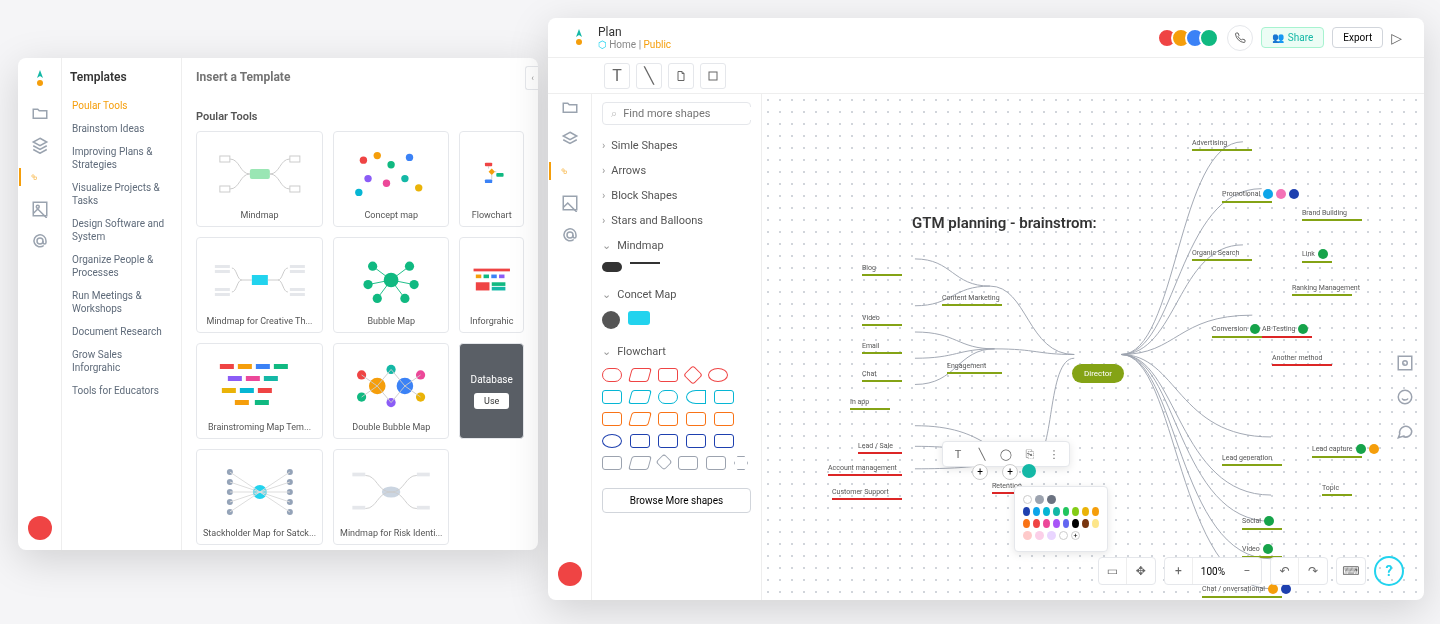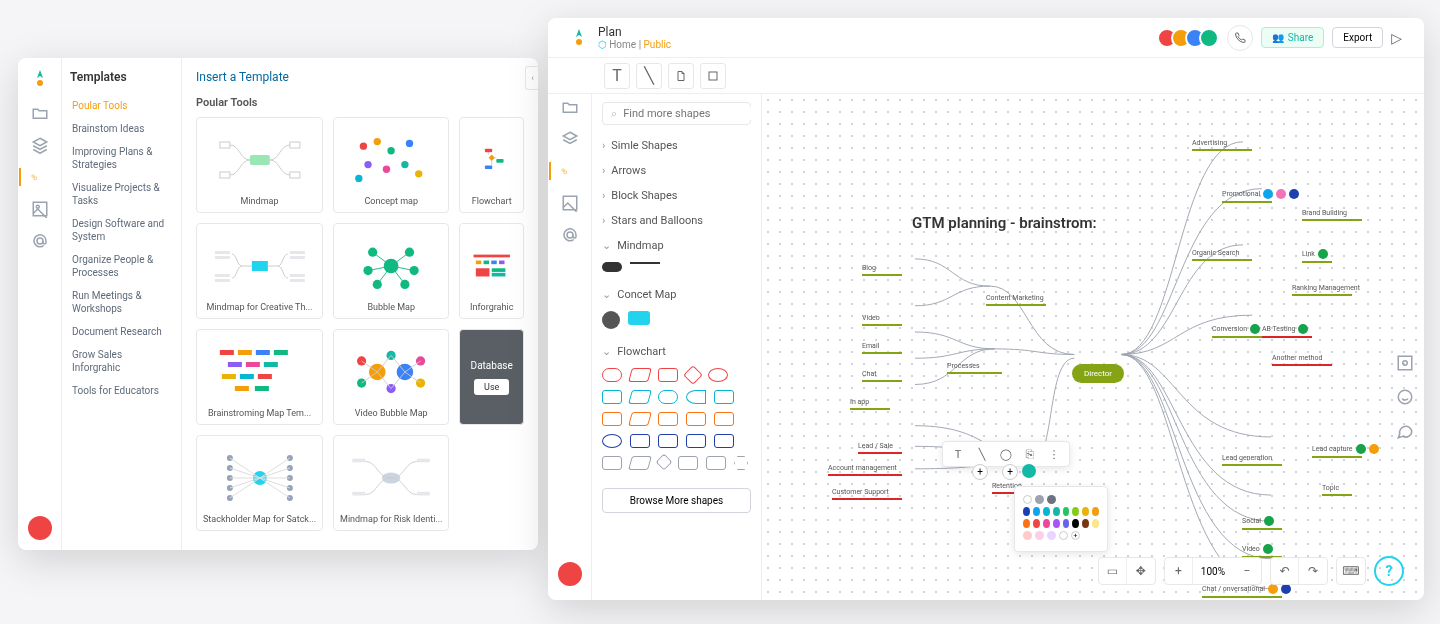--- a/index.html
+++ b/index.html
@@ -9,21 +9,21 @@
 .right-window{left:548px;top:18px;width:876px;height:582px;display:flex;flex-direction:column}
 .icon-rail{width:44px;border-right:1px solid #eee;display:flex;flex-direction:column;align-items:center;padding-top:10px;gap:14px}
 .icon-rail .logo{width:18px;height:22px}
 .rail-icon{width:18px;height:18px;color:#9aa3af;display:flex;align-items:center;justify-content:center}
 .rail-icon.active{color:#f59e0b;border-left:2px solid #f59e0b;position:relative;left:-12px;padding-left:10px}
 .cat-panel{width:120px;border-right:1px solid #eee;padding:12px 8px;font-size:10px}
 .cat-panel h3{font-size:12px;font-weight:600;margin-bottom:10px;color:#333}
 .cat-item{padding:5px 2px;color:#5f6b7a;cursor:pointer;line-height:1.3}
 .cat-item.active{color:#f59e0b}
 .template-area{flex:1;padding:12px 14px;overflow:auto;position:relative}
-.template-area h3{font-size:12px;font-weight:400;color:#0369a1;margin-bottom:12px}
+.template-area h3{font-size:12px;font-weight:700;color:#737373;margin-bottom:26px}
 .template-area h4{font-size:11px;font-weight:600;color:#555;margin-bottom:8px}
 .tpl-grid{display:grid;grid-template-columns:repeat(3,1fr);gap:10px}
 .tpl-card{border:1px solid #e5e7eb;border-radius:4px;display:flex;flex-direction:column;align-items:center;padding:6px;height:96px;cursor:pointer}
 .tpl-thumb{flex:1;width:100%;display:flex;align-items:center;justify-content:center}
 .tpl-label{font-size:9px;color:#555;text-align:center;white-space:nowrap;overflow:hidden;text-overflow:ellipsis;width:100%}
 .tpl-card.dark{background:#5a5f66;color:#fff;justify-content:center}
 .tpl-card.dark .tpl-label{color:#fff;font-size:10px}
 .use-btn{background:#fff;color:#333;font-size:9px;padding:3px 10px;border-radius:3px;margin-top:8px;border:none}
 .collapse-tab{position:absolute;right:-1px;top:8px;width:14px;height:24px;border:1px solid #e5e7eb;border-right:none;background:#fff;display:flex;align-items:center;justify-content:center;font-size:9px;color:#999;border-radius:3px 0 0 3px}
 .avatar{width:24px;height:24px;border-radius:50%;background:#ef4444;position:absolute}
@@ -276,21 +276,21 @@
               <circle cx="65" cy="30" r="9" fill="#3b82f6"></circle>
               <circle cx="18" cy="18" r="5" fill="#ef4444"></circle>
               <circle cx="18" cy="42" r="5" fill="#10b981"></circle>
               <circle cx="50" cy="12" r="5" fill="#14b8a6"></circle>
               <circle cx="50" cy="48" r="5" fill="#8b5cf6"></circle>
               <circle cx="82" cy="18" r="5" fill="#ec4899"></circle>
               <circle cx="82" cy="42" r="5" fill="#eab308"></circle>
               <path d="M35 30L18 18 M35 30L18 42 M35 30L50 12 M35 30L50 48 M65 30L50 12 M65 30L50 48 M65 30L82 18 M65 30L82 42" stroke="#ccc"></path>
             </svg>
           </div>
-          <div class="tpl-label">Video Bubble Map</div>
+          <div class="tpl-label">Double Bubble Map</div>
         </div>
         <div class="tpl-card dark">
           <div class="tpl-label">Database</div>
           <button class="use-btn">Use</button>
         </div>
         <div class="tpl-card">
           <div class="tpl-thumb">
             <svg class="thumb-svg" viewBox="0 0 100 60">
               <circle cx="50" cy="30" r="7" fill="#22d3ee"></circle>
               <g fill="#94a3b8">
@@ -479,24 +479,24 @@
           <path d="M360 278 C420 278 420 236 500 236"></path>
           <path d="M360 278 C420 278 420 366 520 366"></path>
           <path d="M360 278 C420 278 420 428 520 428"></path>
           <path d="M360 278 C420 278 420 456 520 456"></path>
           <path d="M360 278 C420 278 420 496 520 496"></path>
           <path d="M360 278 C420 278 420 528 520 528"></path>
         </g>
       </svg>
       <div id="branches">
           <div class="branch" style="left: 100px; top: 170px;"><span>Blog</span><div class="bar" style="width:40px"></div></div>
-          <div class="branch" style="left: 180px; top: 200px; margin-left: 44px;"><span>Content Marketing</span><div class="bar" style="width:60px"></div></div>
+          <div class="branch" style="left: 180px; top: 200px;"><span>Content Marketing</span><div class="bar" style="width:60px"></div></div>
           <div class="branch" style="left: 100px; top: 220px;"><span>Video</span><div class="bar" style="width:40px"></div></div>
           <div class="branch" style="left: 100px; top: 248px;"><span>Email</span><div class="bar" style="width:40px"></div></div>
-          <div class="branch" style="left: 185px; top: 268px;"><span>Processes</span><div class="bar" style="width:55px"></div></div>
+          <div class="branch" style="left: 185px; top: 268px;"><span>Engagement</span><div class="bar" style="width:55px"></div></div>
           <div class="branch" style="left: 100px; top: 276px;"><span>Chat</span><div class="bar" style="width:40px"></div></div>
           <div class="branch" style="left: 88px; top: 304px;"><span>In app</span><div class="bar" style="width:40px"></div></div>
           <div class="branch red" style="left: 96px; top: 348px;"><span>Lead / Sale</span><div class="bar" style="width:44px"></div></div>
           <div class="branch red" style="left: 66px; top: 370px;"><span>Account management</span><div class="bar" style="width:74px"></div></div>
           <div class="branch red" style="left: 230px; top: 388px;"><span>Retention</span><div class="bar" style="width:40px"></div></div>
           <div class="branch red" style="left: 70px; top: 394px;"><span>Customer Support</span><div class="bar" style="width:70px"></div></div>
           <div class="branch" style="left: 430px; top: 45px;"><span>Advertising</span><div class="bar" style="width:60px"></div></div>
           <div class="branch" style="left: 460px; top: 95px;"><span>Promotional</span><span class="dot" style="background:#0ea5e9"></span><span class="dot" style="background:#f472b6"></span><span class="dot" style="background:#1e40af"></span><div class="bar" style="width:50px"></div></div>
           <div class="branch" style="left: 540px; top: 115px;"><span>Brand Building</span><div class="bar" style="width:60px"></div></div>
           <div class="branch" style="left: 430px; top: 155px;"><span>Organic Search</span><div class="bar" style="width:60px"></div></div>

